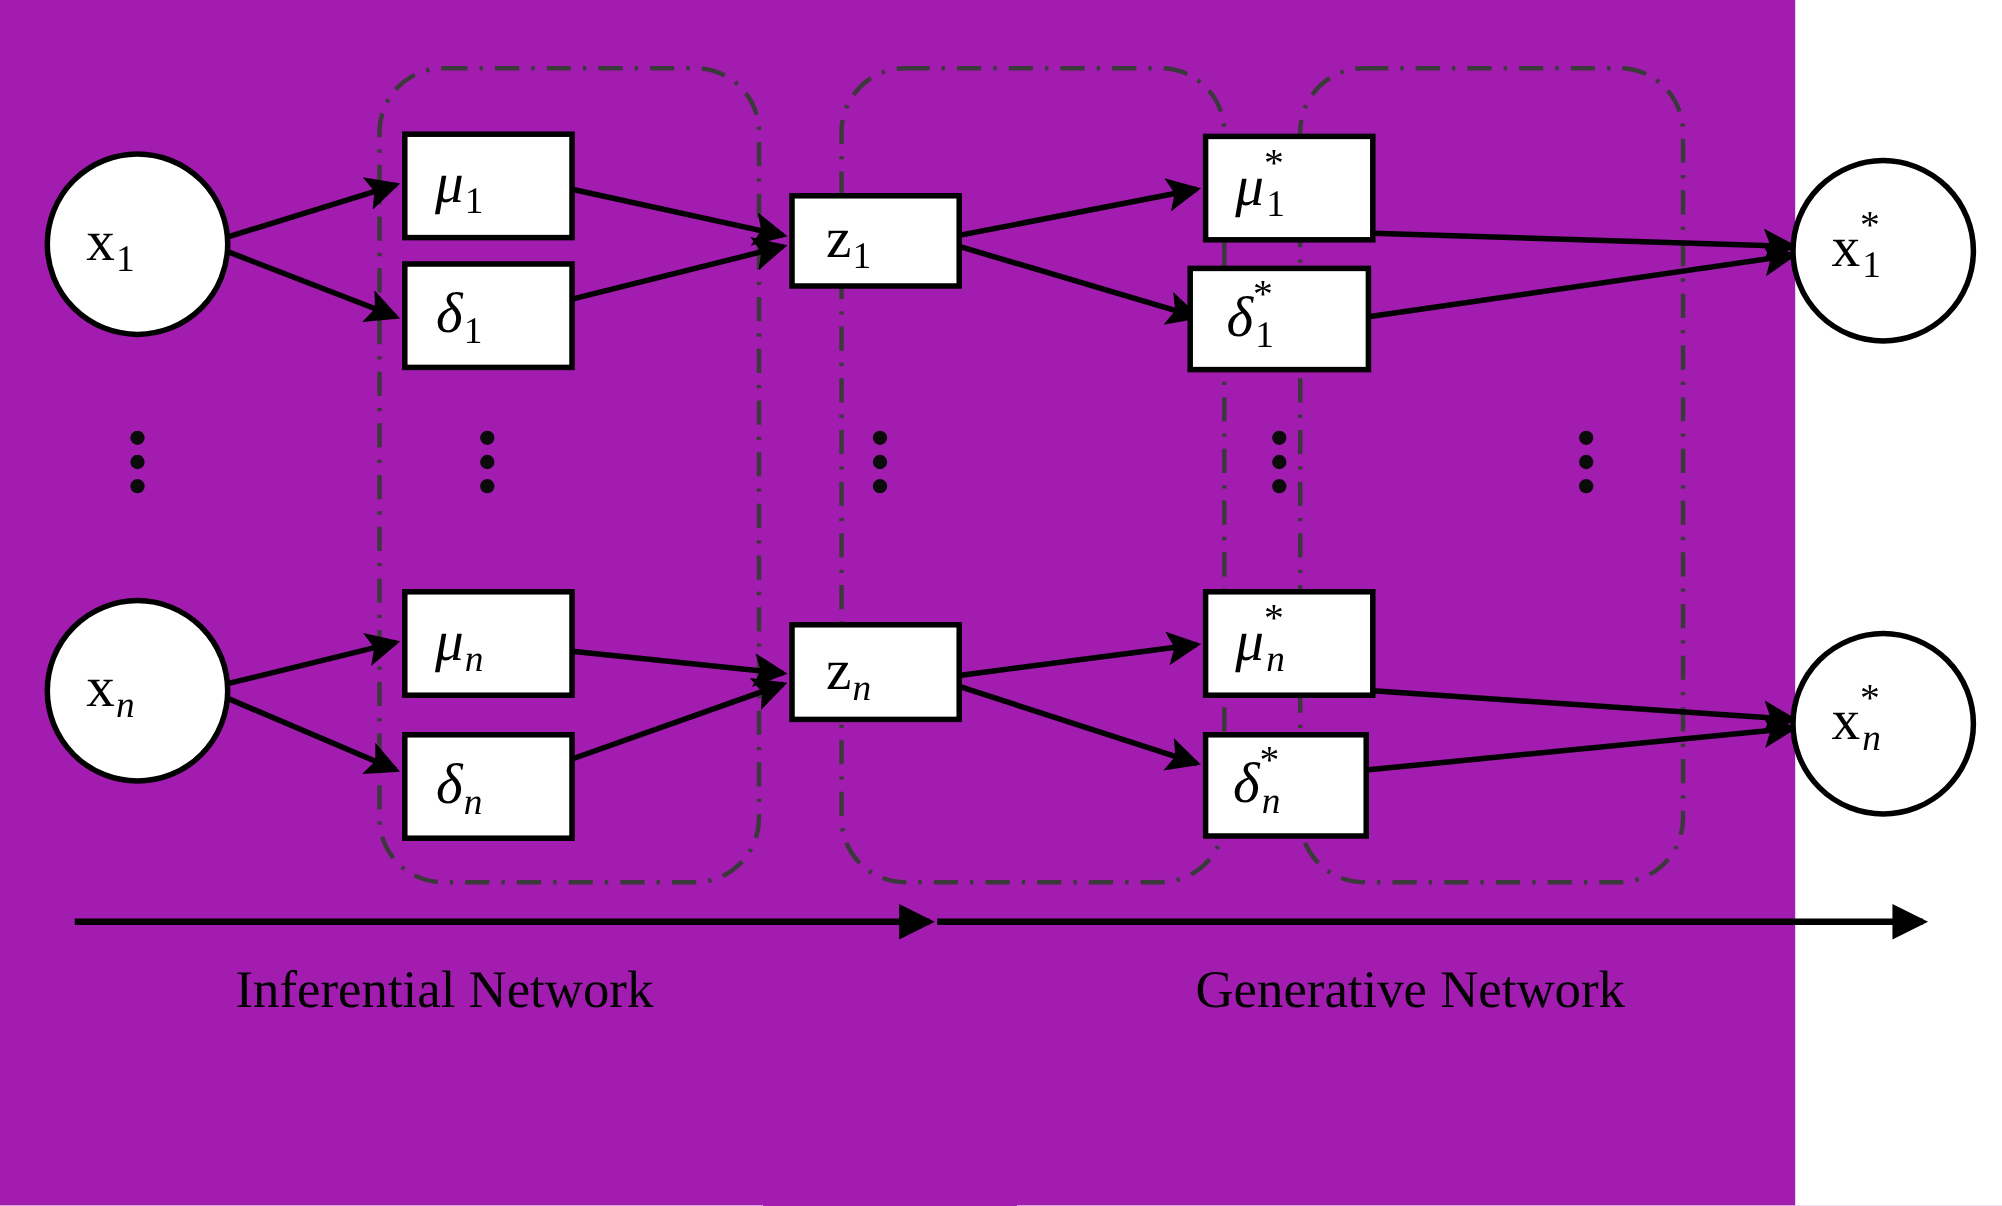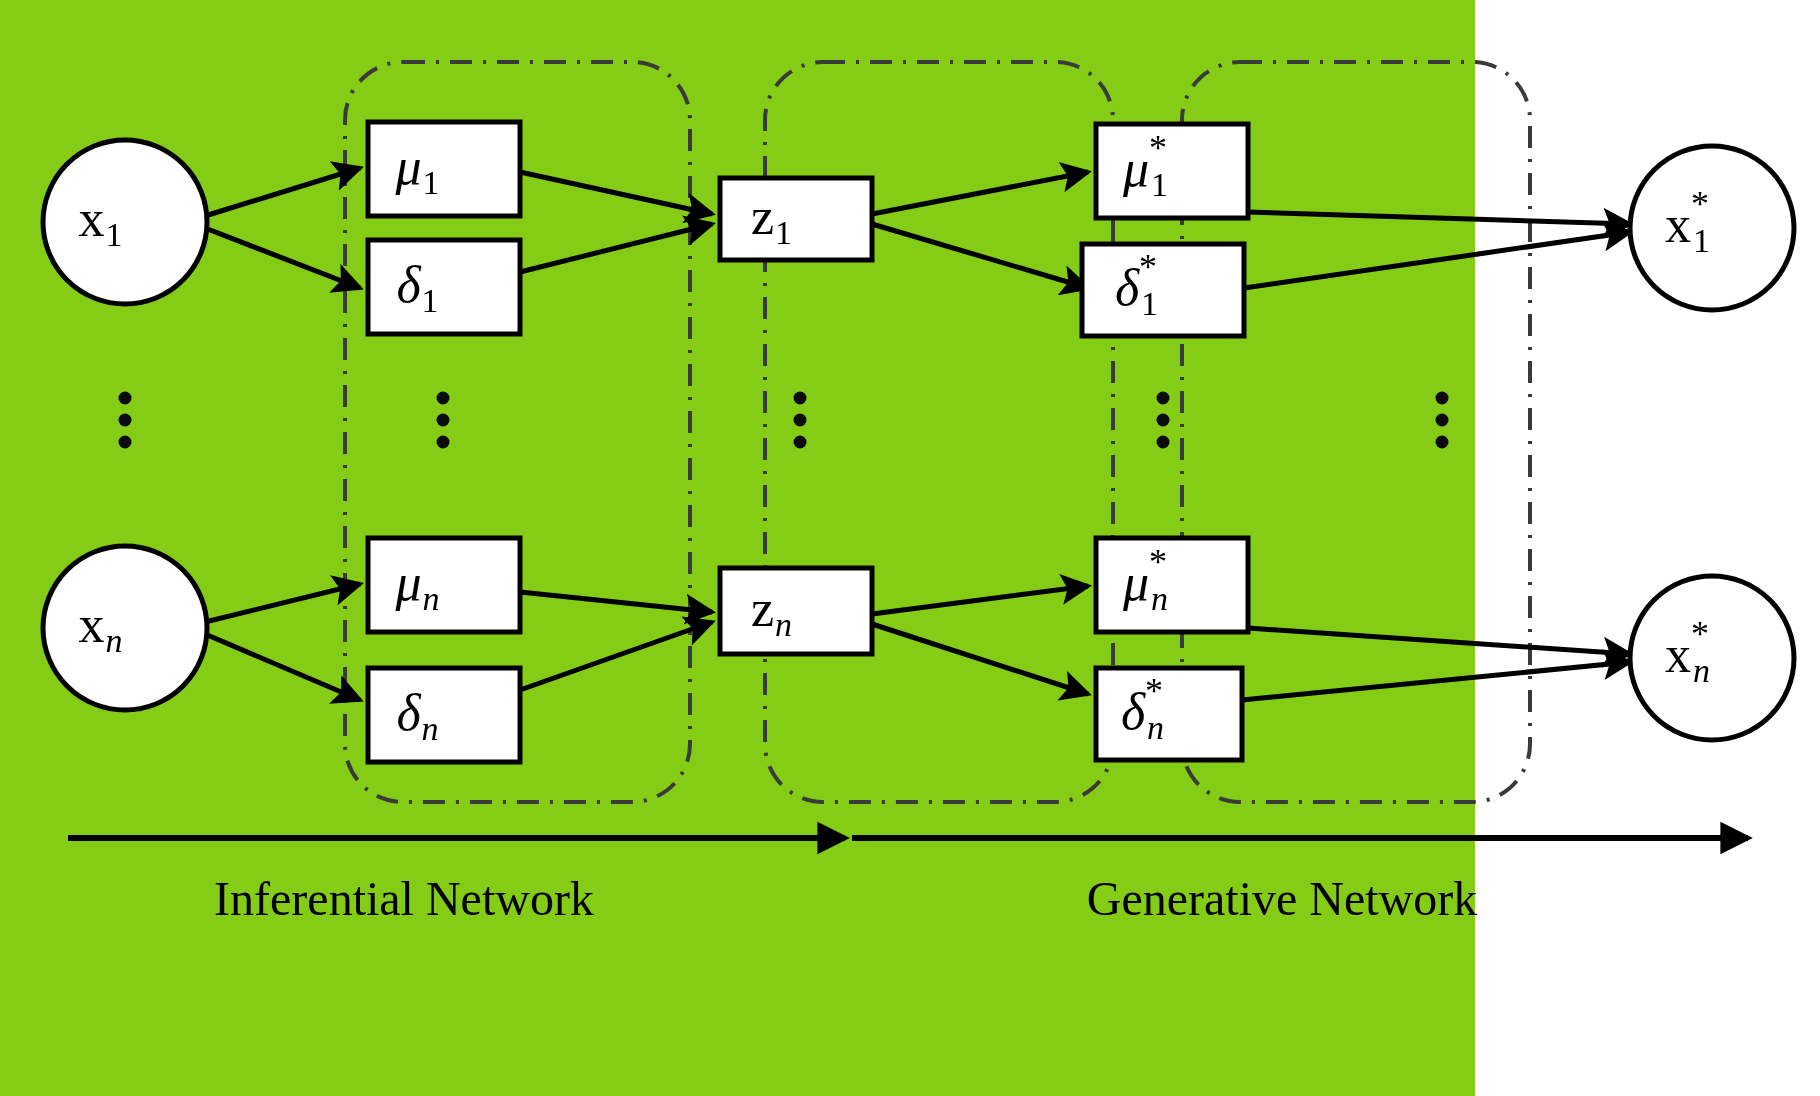--- a/index.html
+++ b/index.html
@@ -8,23 +8,23 @@
     background: #ffffff;
   }
   body {
     width: 1820px;
     height: 1096px;
     font-family: "Liberation Serif", serif;
     overflow: hidden;
   }
   #stage {
     position: relative;
-    width: 1475px;
+    width: 1632px;
     height: 1096px;
-    background: #84cc16;
+    background: #a21caf;
   }
   svg#diagram {
     position: absolute;
     left: 0;
     top: 0;
     width: 1820px;
     height: 1096px;
   }
   .node-circle {
     fill: #ffffff;

